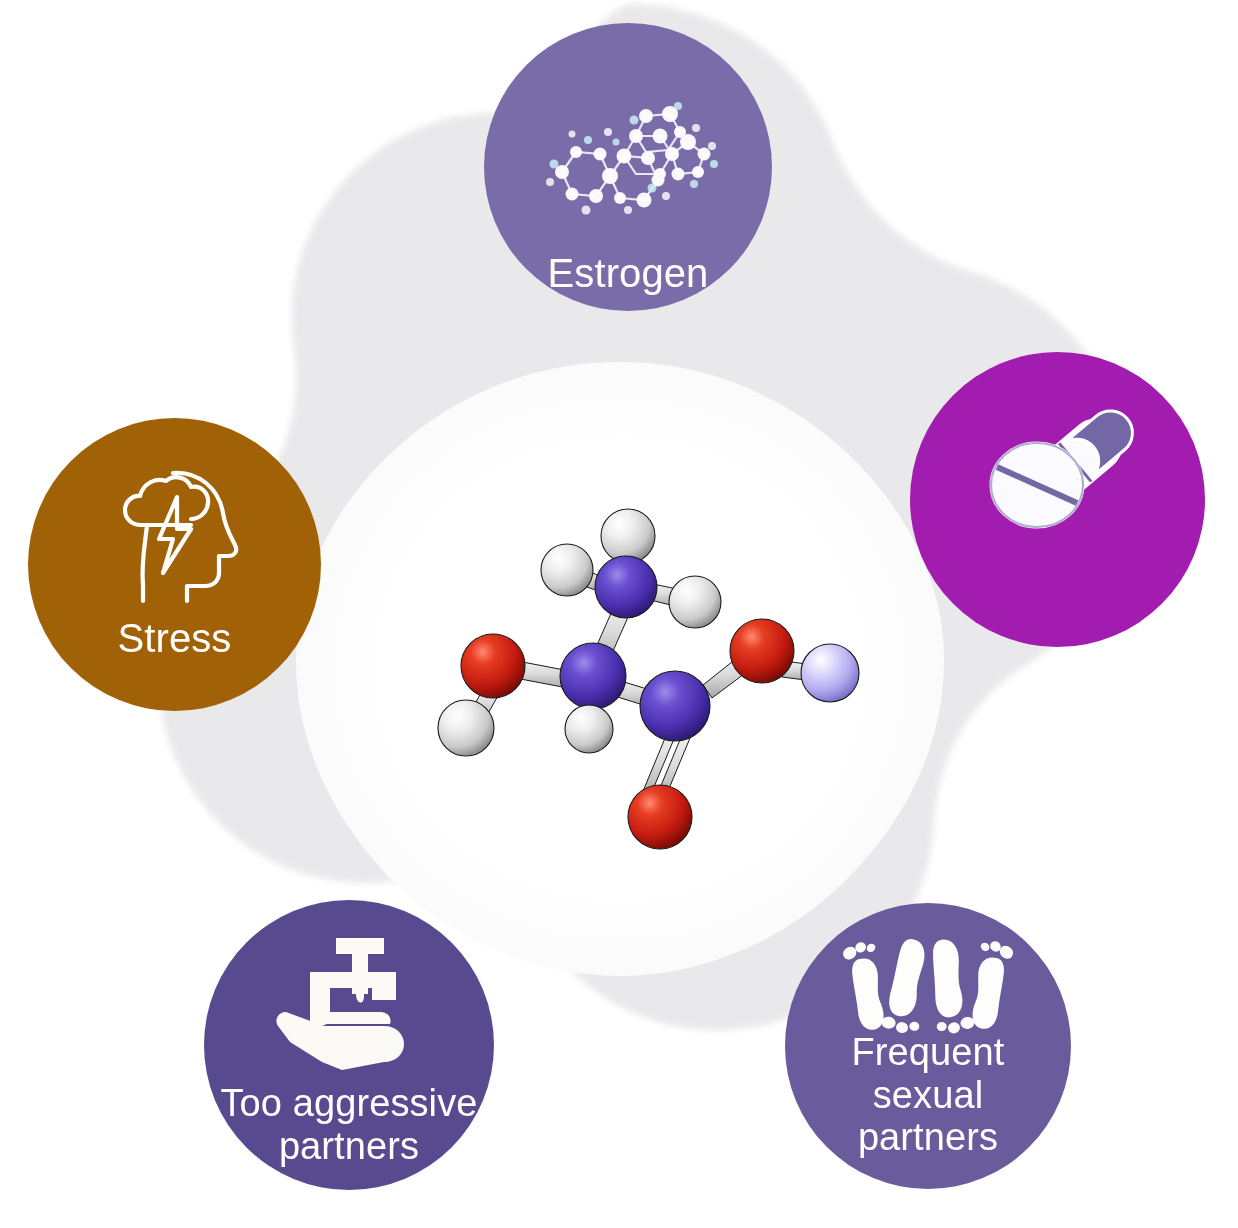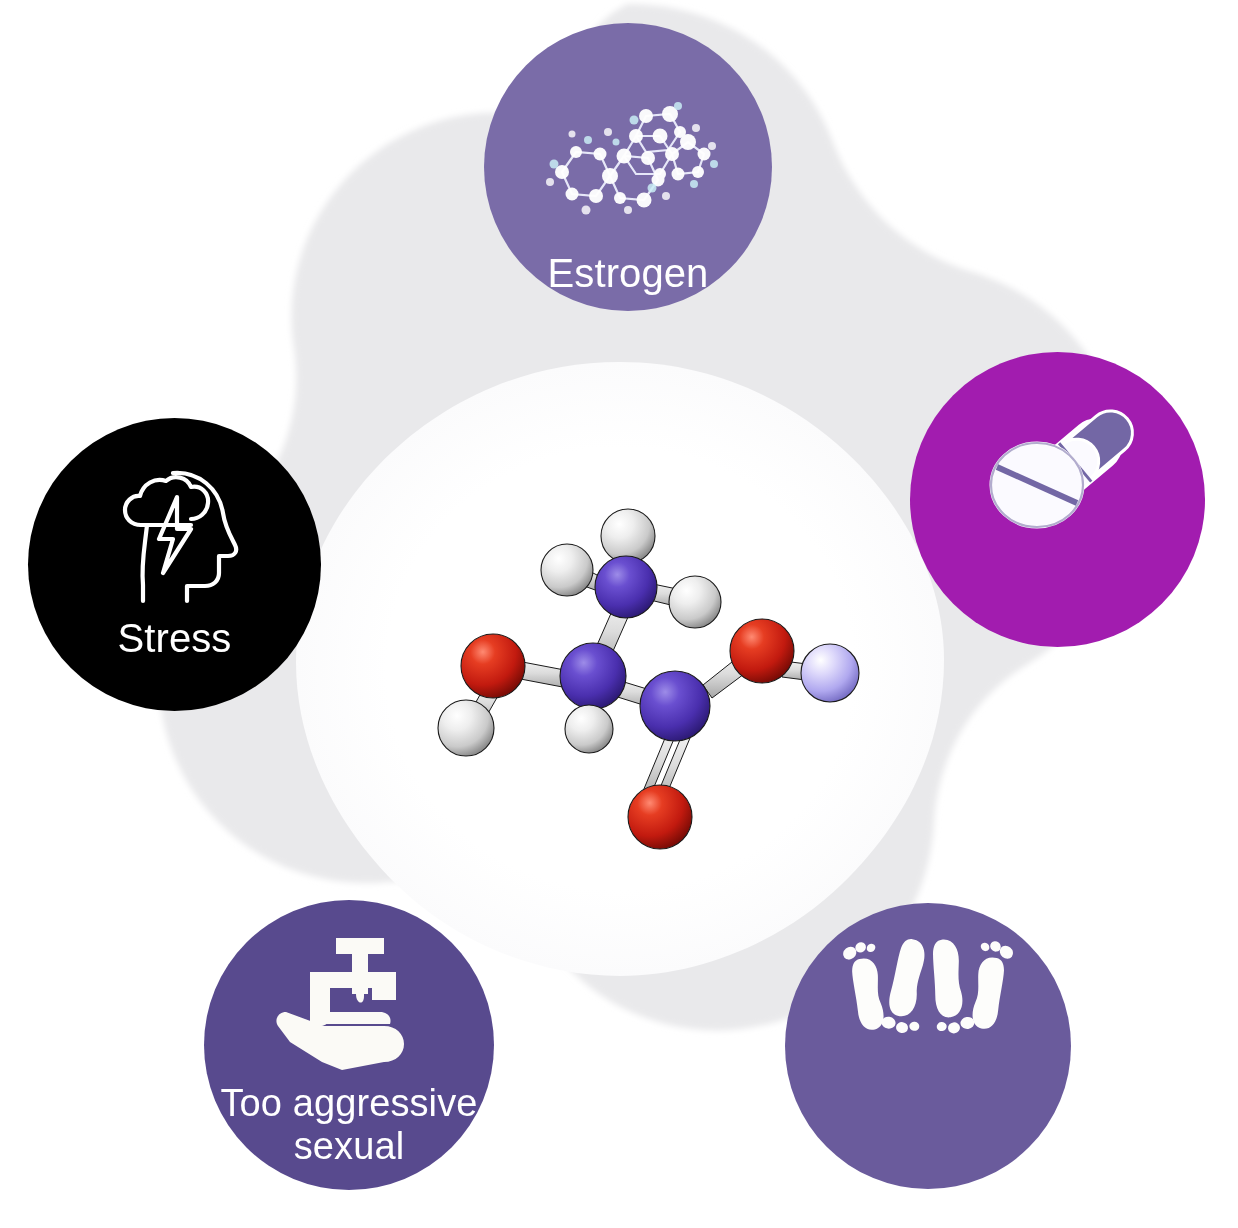--- a/index.html
+++ b/index.html
@@ -305,21 +305,21 @@
         </g>
 
         <ellipse cx="64" cy="80" rx="46" ry="42" fill="#fbfaff" stroke="#ffffff" stroke-width="3"></ellipse>
         <path d="M24 62 L104 98" stroke="#7367a5" stroke-width="6" fill="none"></path>
         <ellipse cx="64" cy="80" rx="46" ry="42" fill="none" stroke="#7367a5" stroke-width="2.2" opacity="0.55"></ellipse>
       </svg>
     </div>
     <div class="node-label" style="color: rgb(255, 255, 255);">Antibiotics</div>
   </div>
 
-  <div class="node" id="node-stress" style="background: #000000;">
+  <div class="node" id="node-stress" style="background: #a16207;">
     <div class="node-icon">
       <svg width="160" height="150" viewBox="0 0 160 150" xmlns="http://www.w3.org/2000/svg">
         <g fill="none" stroke="#ffffff" stroke-width="4.2" stroke-linecap="round" stroke-linejoin="round">
 
           <path d="M78 12
                    C 104 10 124 28 128 52
                    C 130 66 136 76 140 84
                    C 143 90 140 95 133 95
                    L 124 95
                    L 124 112
@@ -367,21 +367,21 @@
                    C 132 96 140 104 140 114
                    C 140 124 132 132 120 132
                    L 78 140
                    L 58 132
                    L 26 112 Z"></path>
           <path d="M52 82 L116 82 C 124 82 128 88 126 94 L58 94 Z"></path>
         </g>
       </svg>
     </div>
     <div class="node-label" style="color: rgb(255, 255, 255);">Too aggressive
-sexual</div>
+partners</div>
   </div>
 
   <div class="node" id="node-partners" style="background: rgb(106, 91, 156);">
     <div class="node-icon">
       <svg width="180" height="110" viewBox="0 0 180 110" xmlns="http://www.w3.org/2000/svg">
         <g fill="#fdfdfb">
 
           <g transform="rotate(-14 34 60)">
             <path d="M30 24 C 42 24 46 34 44 44 C 42 54 38 62 40 72
                      C 42 84 38 96 28 96 C 18 96 14 86 16 74
@@ -413,15 +413,18 @@
             <path d="M150 24 C 138 24 134 34 136 44 C 138 54 142 62 140 72
                      C 138 84 142 96 152 96 C 162 96 166 86 164 74
                      C 162 60 162 44 160 34 C 158 27 155 24 150 24 Z"></path>
             <ellipse cx="158" cy="16" rx="7" ry="6" transform="rotate(25 158 16)"></ellipse>
             <ellipse cx="146" cy="13" rx="5.5" ry="5" transform="rotate(25 146 13)"></ellipse>
             <ellipse cx="136" cy="16" rx="4.5" ry="4" transform="rotate(25 136 16)"></ellipse>
           </g>
         </g>
       </svg>
     </div>
+    <div class="node-label" style="color: rgb(255, 255, 255);">Frequent
+sexual
+partners</div>
   </div>
 
 </div>
 
 </body></html>

